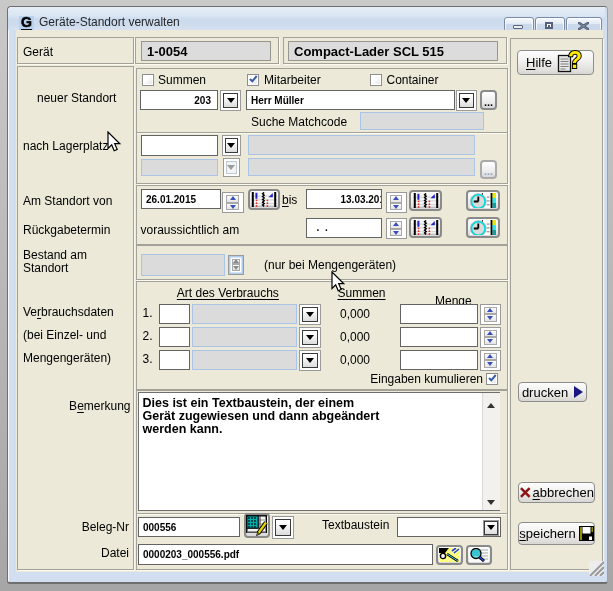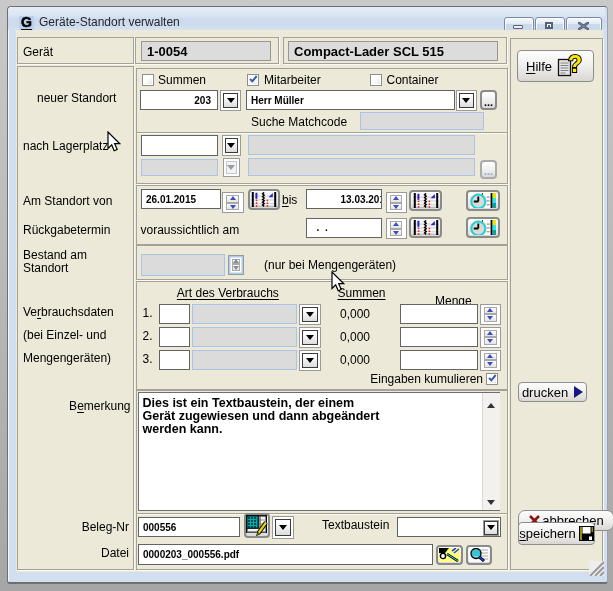--- a/index.html
+++ b/index.html
@@ -344,32 +344,32 @@
 <rect x="0" y="0" width="20" height="14" fill="#FAFAFA"></rect>
 <path d="M10,2 h9 M10,5 h9 M10,8 h9 M10,11 h9" stroke="#AAA" stroke-width="1"></path>
 <circle cx="7" cy="5.5" r="5" fill="#70E0E8" stroke="#000" stroke-width="1.3"></circle>
 <path d="M3,3 h8 M3,5 h8 M3,7 h8" stroke="#00A8B8" stroke-width="1"></path>
 <path d="M10.5,9 L15,13" stroke="#000" stroke-width="3"></path>
 <path d="M10.5,9 L15,13" stroke="#2048E0" stroke-width="1.4"></path>
 </svg>
   </div>
 
 <div class="abs gb" style="left:510px;top:38px;width:91px;height:530px;"></div>
-<div class="abs btn" style="left:517px;top:50px;width:77px;height:32px;">
+<div class="abs btn" style="left:517px;top:50px;width:77px;height:25px;">
  <span style="margin-right:5px;"><u>H</u>ilfe</span>
  <svg width="28" height="27" viewBox="0 0 28 27">
  <rect x="1.5" y="6.5" width="12" height="16" fill="#E6E6E6" stroke="#111" stroke-width="1.3"></rect>
  <path d="M3.5,10 h8 M3.5,12.5 h8 M3.5,15 h8 M3.5,17.5 h8 M3.5,20 h5" stroke="#808080" stroke-width="1"></path>
  <text x="11" y="19" font-family="Liberation Sans" font-size="23" font-weight="bold" fill="#FFE800" stroke="#000" stroke-width="2" paint-order="stroke">?</text>
  </svg>
 </div>
 <div class="abs btn" style="left:518px;top:382px;width:69px;height:20px;">drucken
  <div style="width:0;height:0;border-top:6px solid transparent;border-bottom:6px solid transparent;border-left:9px solid #18187E;margin-left:6px;"></div>
 </div>
-<div class="abs btn" style="left:518px;top:510px;width:96px;height:21px;border-radius:7px;">
+<div class="abs btn" style="left:518px;top:482px;width:77px;height:21px;">
  <svg width="13" height="13" viewBox="0 0 13 13" style="margin-right:1px;">
       <path d="M2,2 L11,11 M11,2 L2,11" stroke="#8C1414" stroke-width="2.6"></path>
     </svg>
  <span><u>a</u>bbrechen</span>
 </div>
 <div class="abs btn" style="left:518px;top:522px;width:77px;height:23px;">
  <span style="margin-right:3px;"><u>s</u>peichern</span>
  <svg width="15" height="15" viewBox="0 0 15 15">
  <rect x="0" y="0" width="15" height="15" fill="#000"></rect>
  <rect x="1" y="1" width="2" height="13" fill="#909000"></rect>

